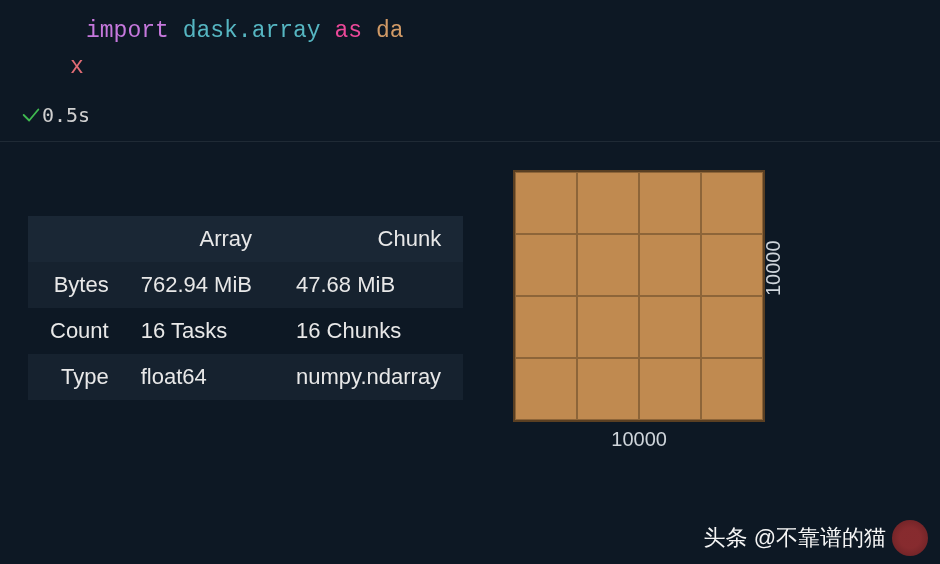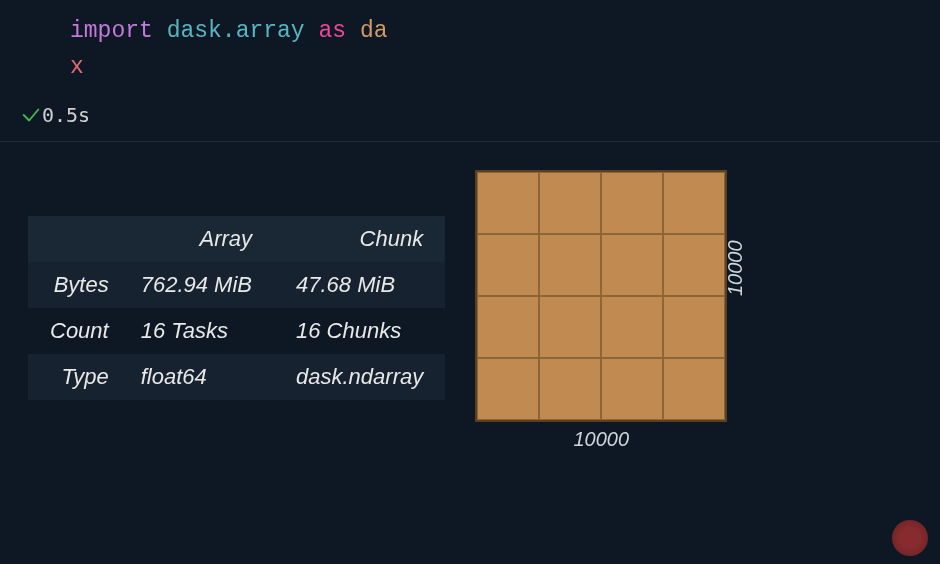--- a/index.html
+++ b/index.html
@@ -10,21 +10,21 @@
       width: 940px;
       height: 564px;
       overflow: hidden;
     }
     .code-block {
       padding: 14px 0 8px 70px;
       font-family: Consolas, 'Courier New', monospace;
       font-size: 23px;
       line-height: 1.55;
     }
-    .kw-import { color: #c678dd; }
+    .kw-import { color: #c678dd; margin-left: 16px; }
     .kw-as { color: #ec4899; }
     .module { color: #56b6c2; }
     .alias { color: #d19a66; margin-top: 20px; }
     .var { color: #e06c75; }
     .op { color: #abb2bf; }
     .func { color: #56b6c2; }
     .method { color: #61afef; }
     .paren { color: #d19a66; }
     .num { color: #d19a66; }
     .comma { color: #abb2bf; }
@@ -34,23 +34,22 @@
       gap: 0;
       padding: 10px 0 14px 20px;
       font-size: 20px;
       color: #d0d0d0;
     }
     .check-icon svg { display: block; }
     .output-area {
       border-top: 1px solid rgba(255,255,255,0.08);
       padding: 28px 28px 0 28px;
       display: flex;
-      gap: 30px;
+      gap: 50px;
       align-items: flex-start;
-      font-style: italic;
     }
     .info-table {
       border-collapse: collapse;
       font-size: 22px;
       color: #e8e8e8;
       font-family: 'Segoe UI', Arial, sans-serif;
       margin-top: 46px;
     }
     .info-table th {
       background: #1a2735;
@@ -163,21 +162,21 @@
       <td>47.68 MiB</td>
     </tr>
     <tr>
       <td>Count</td>
       <td>16 Tasks</td>
       <td>16 Chunks</td>
     </tr>
     <tr>
       <td>Type</td>
       <td>float64</td>
-      <td>dask.ndarray</td>
+      <td>numpy.ndarray</td>
     </tr>
   </tbody>
     </table>
 
   <div class="viz-wrap">
     <div class="viz-grid">
       <div class="viz-cell"></div>
       <div class="viz-cell"></div>
       <div class="viz-cell"></div>
       <div class="viz-cell"></div>
@@ -193,14 +192,15 @@
       <div class="viz-cell"></div>
       <div class="viz-cell"></div>
       <div class="viz-cell"></div>
     </div>
     <div class="axis-label-v">10000</div>
     <div class="axis-label-h">10000</div>
   </div>
 </div>
 
 <div class="watermark">
+  <span>头条 @不靠谱的猫</span>
   <span class="watermark-logo"></span>
 </div>
 
 </body></html>

